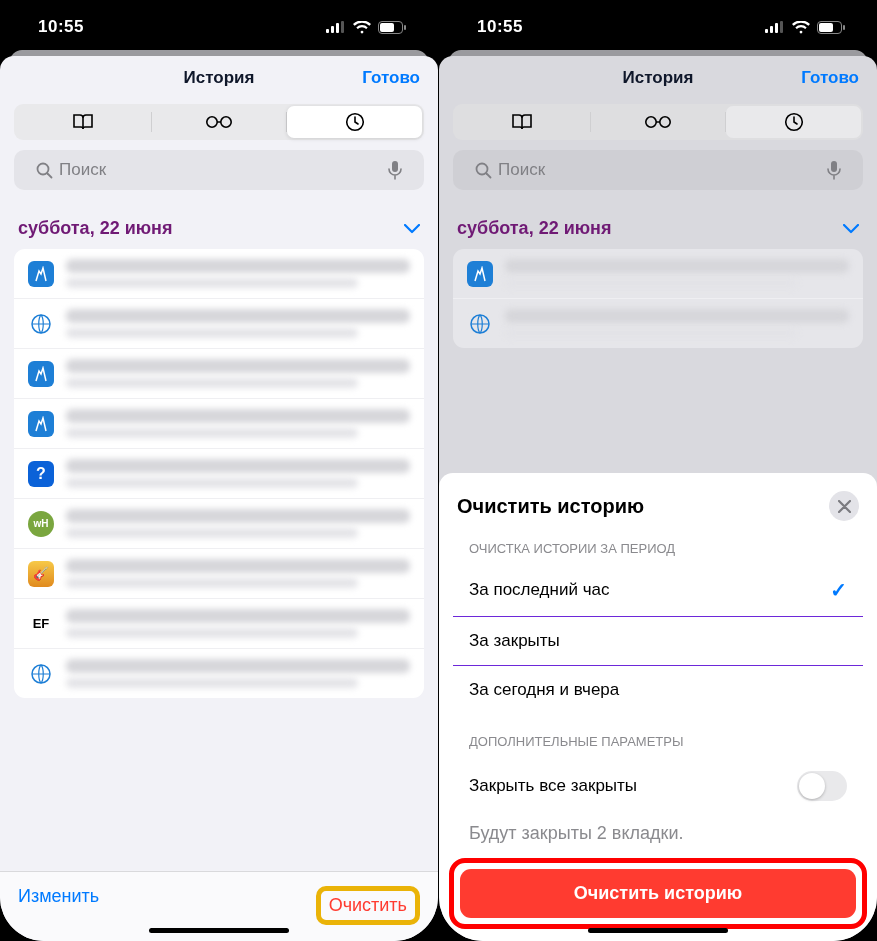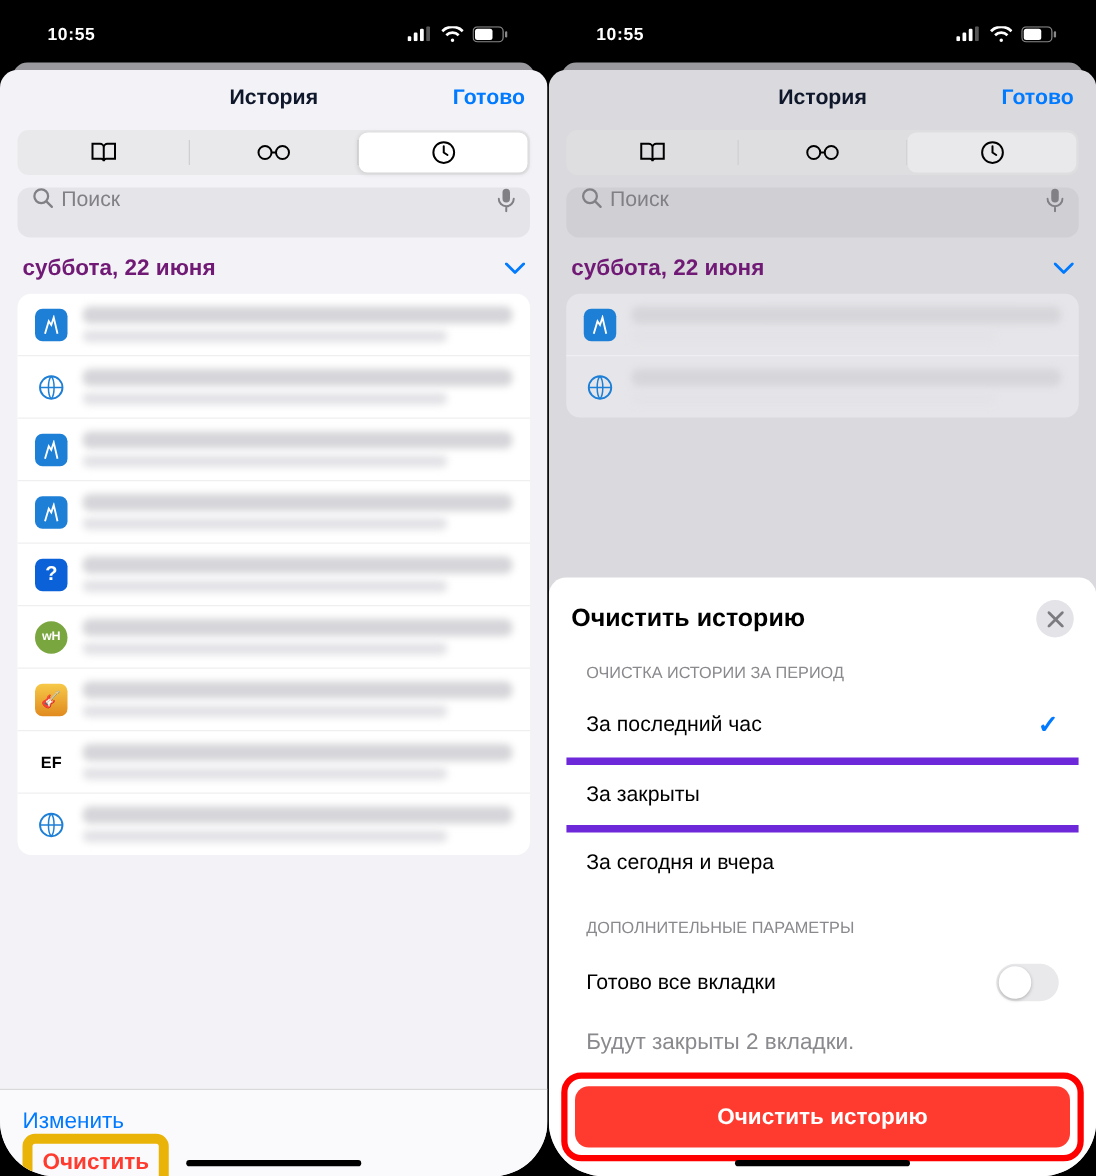--- a/index.html
+++ b/index.html
@@ -1,76 +1,76 @@
 <!DOCTYPE html>
 <html><head>
 <meta charset="utf-8">
 <style>
   * { box-sizing: border-box; margin: 0; padding: 0; font-family: -apple-system, "SF Pro Text", "Helvetica Neue", Arial, sans-serif; }
   body { background: #000; display: flex; gap: 1px; width: 877px; height: 941px; overflow: hidden; }
   .phone { width: 438px; height: 941px; background: #000; border-radius: 44px; position: relative; overflow: hidden; }
 
   
   .status-bar { height: 54px; display: flex; align-items: center; justify-content: space-between; padding: 0 32px 0 38px; color: #fff; }
-  .status-time { font-size: 14px; font-weight: 600; letter-spacing: .5px; }
+  .status-time { font-size: 17px; font-weight: 600; letter-spacing: .5px; }
   .status-icons { display: flex; align-items: center; gap: 7px; }
   .status-icons svg { display: block; }
 
   
   .sheet { position: absolute; top: 56px; left: 0; right: 0; bottom: 0; background: #f2f2f7; border-radius: 14px 14px 0 0; overflow: hidden; }
   .sheet-behind { position: absolute; top: 50px; left: 10px; right: 10px; height: 30px; background: #9a9a9e; border-radius: 12px 12px 0 0; }
   .nav-bar { height: 44px; display: flex; align-items: center; justify-content: center; position: relative; }
   .nav-title { font-size: 17px; font-weight: 600; color: #0f172a; }
   .nav-done { position: absolute; right: 18px; font-size: 17px; font-weight: 600; color: #007aff; }
 
   
   .segmented { margin: 4px 14px 10px; display: flex; background: #e9e9eb; border-radius: 9px; padding: 2px; height: 36px; }
   .segmented .seg { flex: 1; display: flex; align-items: center; justify-content: center; border-radius: 7px; position: relative; }
   .segmented .seg.active { background: #fff; box-shadow: 0 1px 4px rgba(0,0,0,.12); }
   .segmented .sepline { width: 1px; background: #cfcfd1; align-self: center; height: 20px; }
 
   
-  .search { margin: 0 14px 14px; height: 40px; background: #e4e4e9; border-radius: 10px; display: flex; align-items: flex-start; padding: 0 12px; gap: 6px; color: #808085; position: relative; }
+  .search { margin: 0 14px 28px; height: 40px; background: #e4e4e9; border-radius: 10px; display: flex; align-items: center; padding: 0 22px; gap: 6px; color: #808085; position: relative; }
   .search input { flex: 1; background: transparent; border: none; font-size: 17px; color: #000; outline: none; }
   .search input::placeholder { color: #808085; }
 
   
   .date-row { display: flex; align-items: center; justify-content: space-between; padding: 0 18px 10px; }
   .date-row .label { font-size: 18px; font-weight: 600; color: #701a75; }
   .date-row .chev { color: #007aff; }
 
   
   .list-card { margin: 0 14px; background: #fff; border-radius: 11px; overflow: hidden; }
   .hrow { display: flex; align-items: center; gap: 12px; padding: 10px 14px; border-bottom: 1px solid #efeff2; }
   .hrow:last-child { border-bottom: none; }
   .hicon { width: 26px; height: 26px; border-radius: 6px; display: flex; align-items: center; justify-content: center; flex-shrink: 0; font-size: 13px; font-weight: 700; color: #fff; }
   .htext { flex: 1; min-width: 0; }
   .hline1 { height: 14px; background: #d6d6da; border-radius: 6px; filter: blur(3px); margin-bottom: 5px; }
   .hline2 { height: 10px; background: #e3e3e7; border-radius: 5px; filter: blur(3px); width: 85%; }
 
   
-  .toolbar { position: absolute; bottom: 0; left: 0; right: 0; height: 70px; background: #fafafc; display: flex; align-items: flex-start; justify-content: space-between; padding: 14px 18px 0; border-top: 1px solid #d9d9dc; flex-direction: column; }
+  .toolbar { position: absolute; bottom: 0; left: 0; right: 0; height: 70px; background: #fafafc; display: flex; align-items: flex-start; justify-content: space-between; padding: 14px 18px 0; border-top: 1px solid #d9d9dc; }
   .toolbar .left { font-size: 18px; color: #007aff; }
-  .toolbar .right-wrap { border: 8px solid #eab308; border-radius: 10px; padding: 4px 8px; font-weight: bold; }
+  .toolbar .right-wrap { border: 5px solid #eab308; border-radius: 10px; padding: 4px 8px; }
   .toolbar .right { font-size: 18px; color: #ff3b30; }
   .home-ind { position: absolute; bottom: 8px; left: 50%; transform: translateX(-50%); width: 140px; height: 5px; background: #000; border-radius: 3px; }
 
   
   .phone.right .sheet { filter: none; }
   .phone.right .segmented .seg.active { background:#e9e9eb; box-shadow:none; }
   .phone.right .segmented { background:#dedee0; }
 
   
   .action-sheet { position: absolute; bottom: 0; left: 0; right: 0; background: #ffffff; border-radius: 14px 14px 0 0; z-index:5; padding-bottom: 12px; }
   .as-header { display: flex; align-items: center; justify-content: space-between; padding: 18px 18px 14px; }
   .as-title { font-size: 20px; font-weight: 700; color: #000; }
   .as-close { width: 30px; height: 30px; border-radius: 15px; background: #e3e3e8; display: flex; align-items: center; justify-content: center; color: #7b7b80; }
   .as-section-label { font-size: 13px; color: #8a8a8e; padding: 6px 30px 8px; text-transform: uppercase; }
   .as-list { margin: 0 14px; background: #fff; border-radius: 11px; overflow: hidden; }
-  .as-item { display: flex; align-items: center; justify-content: space-between; padding: 14px 16px; border-bottom: 6px solid #6d28d9; font-size: 17px; color: #000; }
+  .as-item { display: flex; align-items: center; justify-content: space-between; padding: 14px 16px; border-bottom: 1px solid #6d28d9; font-size: 17px; color: #000; }
   .as-item:last-child { border-bottom: none; }
   .as-check { color: #007aff; font-size: 20px; font-weight: 700; }
   .switch { width: 50px; height: 30px; background: #e9e9eb; border-radius: 15px; position: relative; }
   .switch .knob { position: absolute; top: 2px; left: 2px; width: 26px; height: 26px; background: #fff; border-radius: 13px; box-shadow: 0 1px 3px rgba(0,0,0,.25); }
   .as-hint { font-size: 18px; color: #8a8a8e; padding: 8px 30px 14px; }
   .as-button-wrap { margin: 0 10px; border: 5px solid #ff0000; border-radius: 16px; padding: 6px; }
   .as-button { background: #ff3b30; color: #fff; font-size: 18px; font-weight: 600; text-align: center; padding: 14px 0; border-radius: 11px; }
   .phone.right .home-ind { z-index: 10; }
 
 </style>
@@ -361,21 +361,21 @@
           <span>За закрыты</span>
         </div>
         <div class="as-item">
           <span>За сегодня и вчера</span>
         </div>
       </div>
 
       <div class="as-section-label" style="padding-top:20px">ДОПОЛНИТЕЛЬНЫЕ ПАРАМЕТРЫ</div>
       <div class="as-list">
         <div class="as-item">
-          <span>Готово все вкладки</span>
+          <span>Закрыть все закрыты</span>
           <div class="switch">
               <div class="knob"></div>
             </div>
         </div>
       </div>
       <div class="as-hint">Будут закрыты 2 вкладки.</div>
 
       <div class="as-button-wrap">
         <div class="as-button">Очистить историю</div>
       </div>

